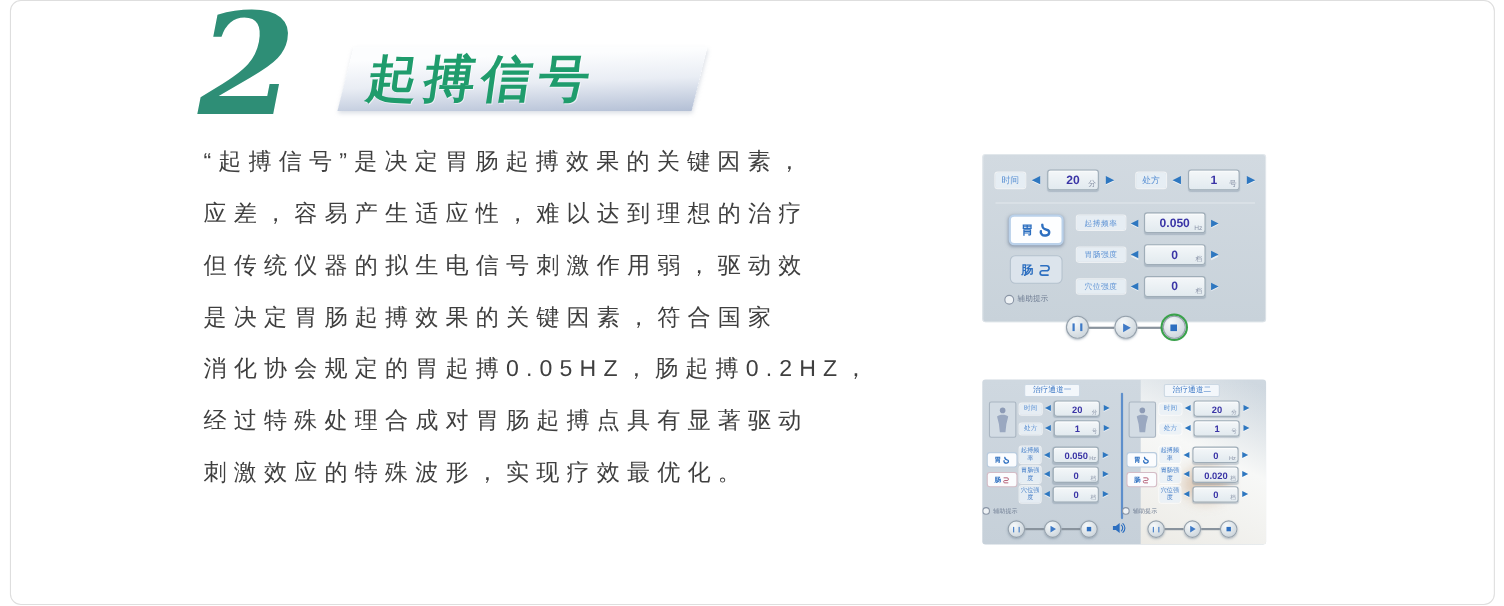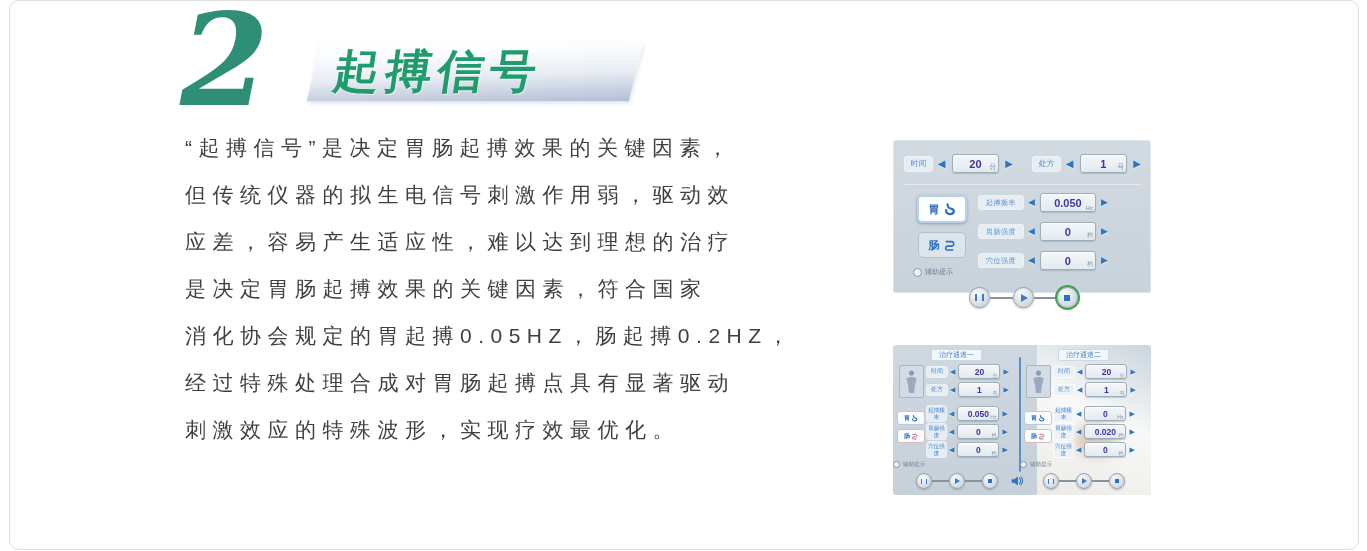--- a/index.html
+++ b/index.html
@@ -127,22 +127,22 @@
 
 <div class="page">
   <div class="frame"></div>
 
   <div class="sec-num">2</div>
   <div class="title-plate"></div>
   <div class="title-text">起搏信号</div>
 
   <div class="para">
     <div class="pline">“起搏信号”是决定胃肠起搏效果的关键因素，</div>
+    <div class="pline">应差，容易产生适应性，难以达到理想的治疗</div>
     <div class="pline">但传统仪器的拟生电信号刺激作用弱，驱动效</div>
-    <div class="pline">应差，容易产生适应性，难以达到理想的治疗</div>
     <div class="pline">是决定胃肠起搏效果的关键因素，符合国家</div>
     <div class="pline">消化协会规定的胃起搏0.05HZ，肠起搏0.2HZ，</div>
     <div class="pline">经过特殊处理合成对胃肠起搏点具有显著驱动</div>
     <div class="pline">刺激效应的特殊波形，实现疗效最优化。</div>
   </div>
 
   <div class="panel1">
     <div class="p1-row1">
       <span class="chip">时间</span>
       <span class="arr">◀</span>

